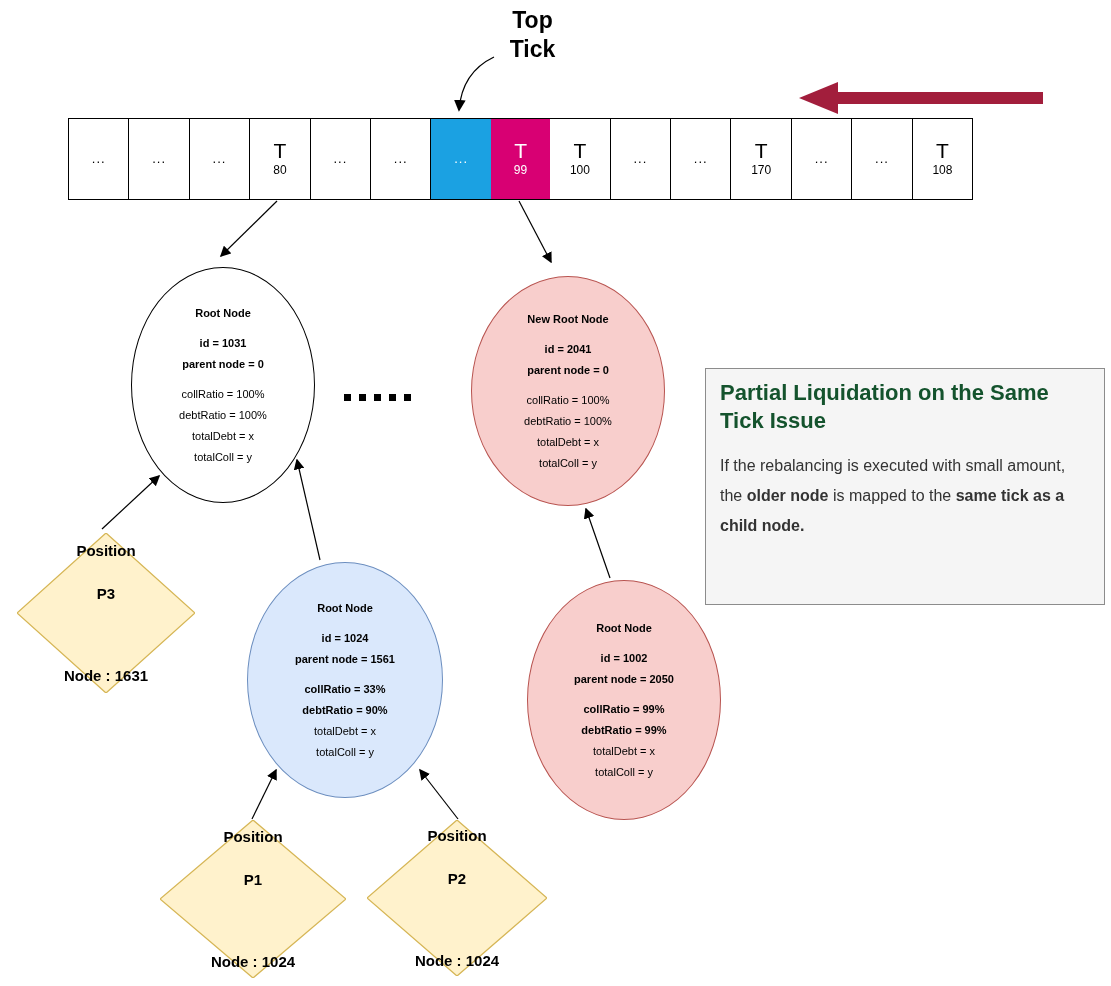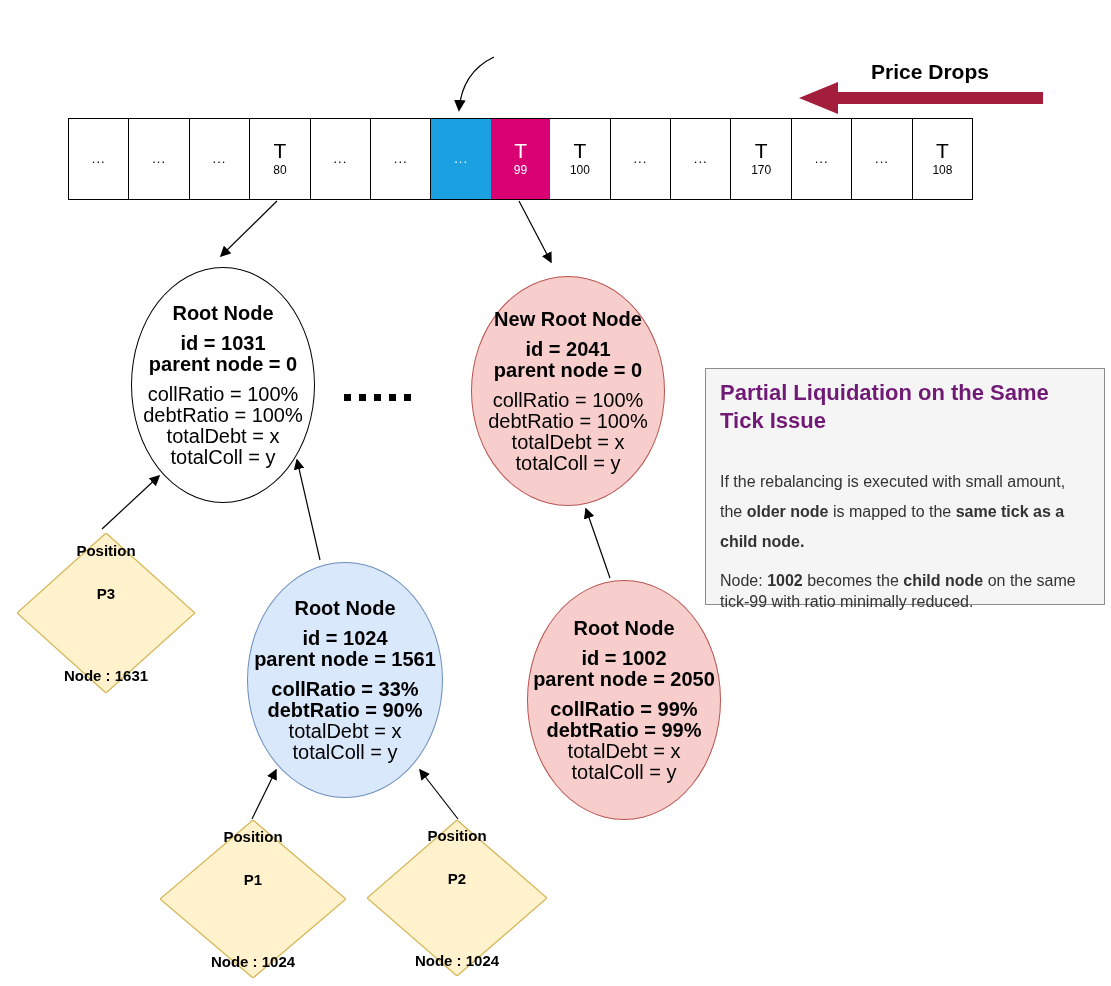--- a/index.html
+++ b/index.html
@@ -32,21 +32,21 @@
   .cell .cl{font-size:21px;line-height:22px;}
   .cell .cs{font-size:12px;line-height:16px;}
   .cell.dots-only .cl{font-size:13px;letter-spacing:1px;}
   .cell.top{background:var(--cell-blue);color:#fff;border-right:none;}
   .cell.active{background:var(--cell-magenta);color:#fff;border-right:none;}
 
   
   .enode{
     position:absolute;border-radius:50%;box-sizing:border-box;
     display:flex;flex-direction:column;align-items:center;justify-content:center;
-    text-align:center;font-size:20px;line-height:21px;
+    text-align:center;font-size:11px;line-height:21px;
   }
   .enode .nl{white-space:nowrap;}
   .enode .nl.b{font-weight:bold;}
   .enode .nl.gap{height:9px;}
   .enode.white{border:1px solid #000;background:#fff;}
   .enode.pink{border:1px solid var(--pink-stroke);background:var(--pink-fill);}
   .enode.blue{border:1px solid var(--blue-stroke);background:var(--blue-fill);}
   #node-1031{left:131px;top:267px;width:184px;height:236px;}
   #node-2050{left:471px;top:276px;width:194px;height:230px;}
   #node-1024{left:247px;top:562px;width:196px;height:236px;}
@@ -68,23 +68,23 @@
   
   .ellipsis-dots{position:absolute;left:344px;top:394px;display:flex;gap:8px;}
   .ellipsis-dots .sq{width:7px;height:7px;background:#000;}
 
   
   .info-box{
     position:absolute;left:705px;top:368px;width:400px;height:237px;box-sizing:border-box;
     background:var(--box-bg);border:1px solid var(--box-border);
     padding:10px 14px;color:#333;
   }
-  .info-box h2{margin:0 0 32px 0;font-size:22px;line-height:28px;color:#701a75;}
+  .info-box h2{margin:0 0 16px 0;font-size:22px;line-height:28px;color:#14532d;}
   .info-box p{margin:0;font-size:16px;}
-  .info-box p.p1{line-height:30px;margin-bottom:13px;}
+  .info-box p.p1{line-height:30px;margin-bottom:6px;}
   .info-box p.p2{line-height:21px;}
 </style>
 </head>
 <body>
 
 <div class="canvas">
 
   <svg class="overlay">
     <defs>
       <marker id="ah" viewBox="0 0 10 10" refX="8.6" refY="5" markerWidth="9" markerHeight="9" orient="auto-start-reverse">
@@ -99,21 +99,24 @@
     <line x1="320" y1="560" x2="297" y2="460" stroke="#000" stroke-width="1.2" marker-end="url(#ah)"></line>
     <line x1="610" y1="578" x2="586" y2="509" stroke="#000" stroke-width="1.2" marker-end="url(#ah)"></line>
     <line x1="252" y1="819" x2="276" y2="770" stroke="#000" stroke-width="1.2" marker-end="url(#ah)"></line>
     <line x1="458" y1="819" x2="420" y2="770" stroke="#000" stroke-width="1.2" marker-end="url(#ah)"></line>
 
     <path d="M 494 57 C 473 67 461 85 459 110" fill="none" stroke="#000" stroke-width="1.3" marker-end="url(#ah)"></path>
 
     <polygon points="799,98 838,82 838,92 1043,92 1043,104 838,104 838,114" fill="var(--maroon)"></polygon>
   </svg>
 
-  <div class="price-drops-label">Price Drops</div>
+  <div class="top-tick-label">
+    <div>Top</div>
+    <div>Tick</div>
+  </div>
 
   <div class="tick-row" id="tick-row">
       <div class="cell plain dots-only">
         <div class="cl">...</div>
       </div>
       <div class="cell plain dots-only">
         <div class="cl">...</div>
       </div>
       <div class="cell plain dots-only">
         <div class="cl">...</div>
@@ -244,16 +247,15 @@
         <div class="nl b">Position</div>
         <div class="nl b">P2</div>
         <div class="nl gap"></div>
         <div class="nl b">Node : 1024</div>
       </div>
   </div>
 
   <div class="info-box">
     <h2>Partial Liquidation on the Same Tick Issue</h2>
     <p class="p1"><span>If the rebalancing is executed with small amount, the </span><b>older node</b><span> is mapped to the </span><b>same tick as a child node.</b></p>
-    <p class="p2"><span>Node: </span><b>1002</b><span> becomes the </span><b>child node</b><span> on the same tick-99 with ratio minimally reduced.</span></p>
   </div>
 
 </div>
 
 </body></html>

